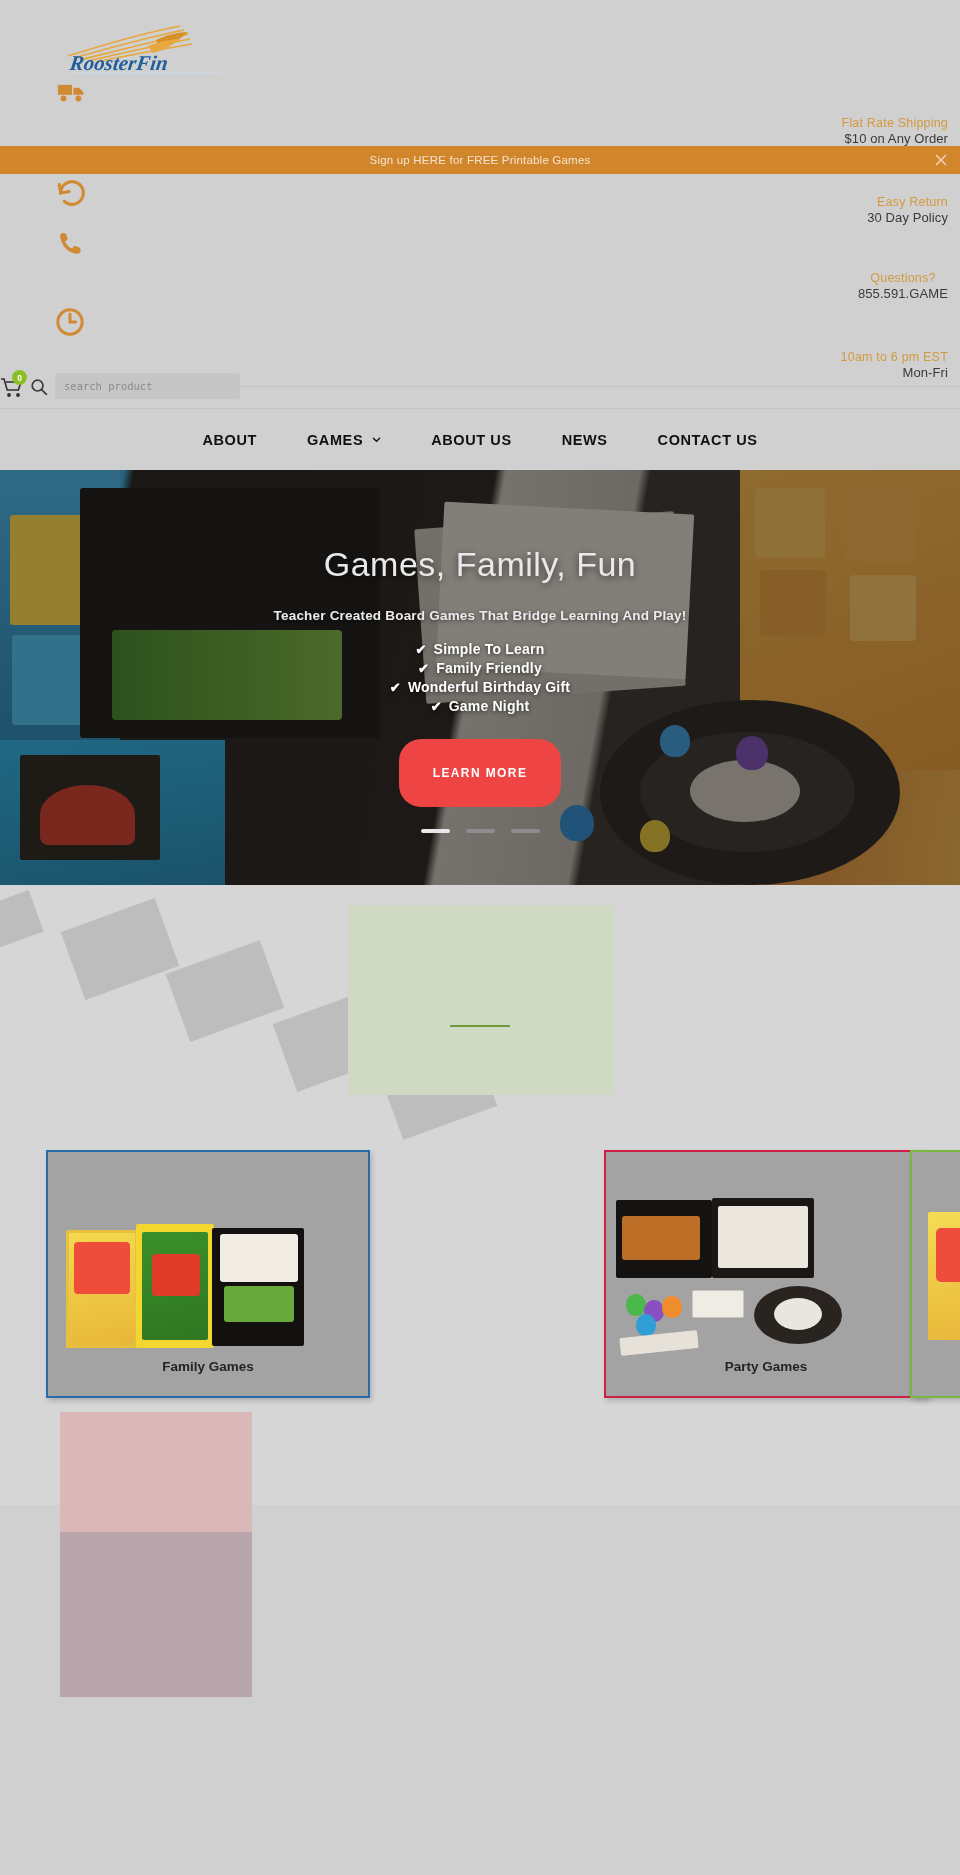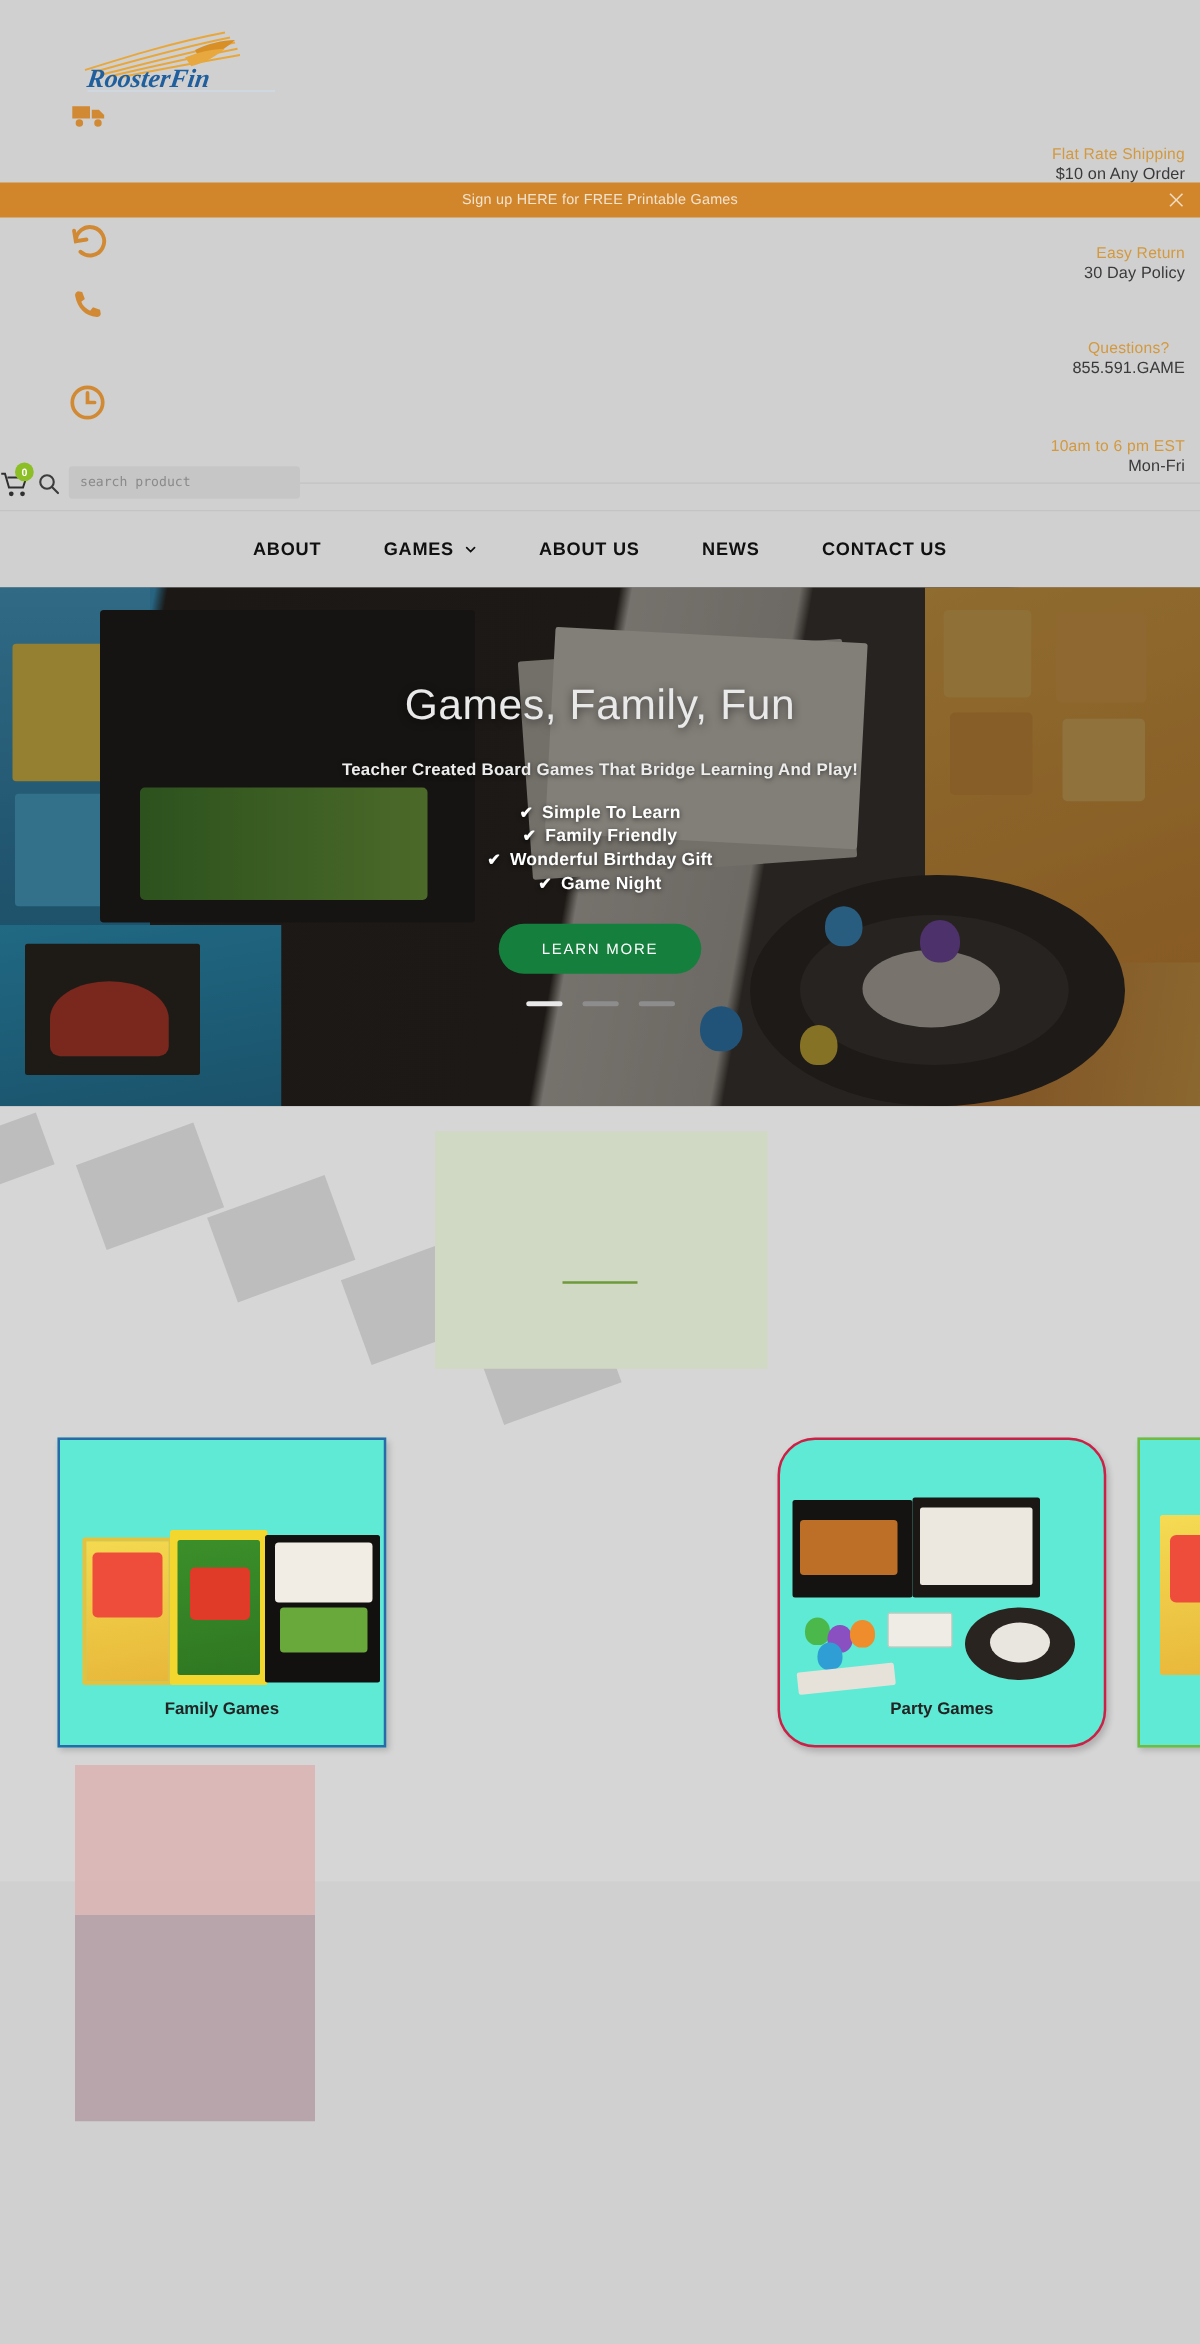--- a/index.html
+++ b/index.html
@@ -91,51 +91,51 @@
     margin-top: 24px; font-size: 13.5px; color: #ececec; font-weight: 600;
     letter-spacing: .2px; text-shadow: 0 1px 4px rgba(0,0,0,.6);
   }
   .hero-list { margin-top: 18px; display: flex; flex-direction: column; align-items: center; gap: 3px; }
   .hero-li {
     font-size: 14px; color: #fff; font-weight: 700; letter-spacing: .2px;
     text-shadow: 0 1px 4px rgba(0,0,0,.65); display: flex; align-items: center; gap: 7px;
   }
   .tick { font-size: 13px; }
   .learn-btn {
-    margin-top: 25px; background: #15803d; color: #fff; border: none; border-radius: 22px;
-    font-size: 12px; font-weight: 400; letter-spacing: 1.4px; padding: 13px 34px; cursor: pointer;
+    margin-top: 25px; background: #ef4444; color: #fff; border: none; border-radius: 22px;
+    font-size: 12px; font-weight: 700; letter-spacing: 1.4px; padding: 27px 34px; cursor: pointer;
   }
   .dots { margin-top: 22px; display: flex; gap: 16px; align-items: center; }
   .dot { width: 29px; height: 4px; border-radius: 2px; background: #8d8d8d; cursor: pointer; }
   .dot.on { background: #e8e8e8; }
 
   
   .cats { position: absolute; left: 0; top: 885px; width: 960px; height: 620px; background: #d6d6d6; overflow: hidden; }
   .deco { position: absolute; background: #bdbdbd; }
   .greenpanel { position: absolute; left: 348px; top: 20px; width: 266px; height: 190px; background: #cfd9c4; }
   .cats-title {
     position: absolute; left: 0; top: 95px; width: 960px; text-align: center;
     font-size: 25px; color: #212121; letter-spacing: .2px;
   }
   .cats-rule { position: absolute; left: 50%; transform: translateX(-50%); top: 140px; width: 60px; height: 2px; background: #6f9a3a; }
 
   .cardrow { position: absolute; left: 0; top: 265px; width: 960px; height: 248px; }
   .ccard {
-    position: absolute; top: 0; width: 263px; height: 248px; background: #5eead4;
+    position: absolute; top: 0; width: 324px; height: 248px; background: #a3a3a3;
     border: 2px solid #999; cursor: pointer; overflow: hidden;
     box-shadow: 2px 3px 5px rgba(0,0,0,.18);
   }
   .ccard .art { position: absolute; left: 0; right: 0; top: 30px; height: 170px; }
   .ccard-label {
     position: absolute; left: 0; right: 0; bottom: 22px; text-align: center;
     font-size: 13.5px; font-weight: 700; color: #242424;
   }
   .c0 { left: 46px; border-color: #2a6aa8; }
   .c1 { left: 334px; border-color: #d08627; }
-  .c2 { left: 622px; border-color: #cc2046; border-radius: 30px; }
+  .c2 { left: 604px; border-color: #cc2046; }
   .c3 { left: 910px; border-color: #77b83f; }
 
   .pinkband { position: absolute; left: 60px; top: 1412px; width: 192px; height: 120px; background: #dbb3b3; opacity: .85; }
   .mauveband { position: absolute; left: 60px; top: 1532px; width: 192px; height: 165px; background: #b5a0a6; opacity: .9; }
 
   
   .boxart { position: absolute; border-radius: 2px; }
 </style>
 </head>
 <body>

